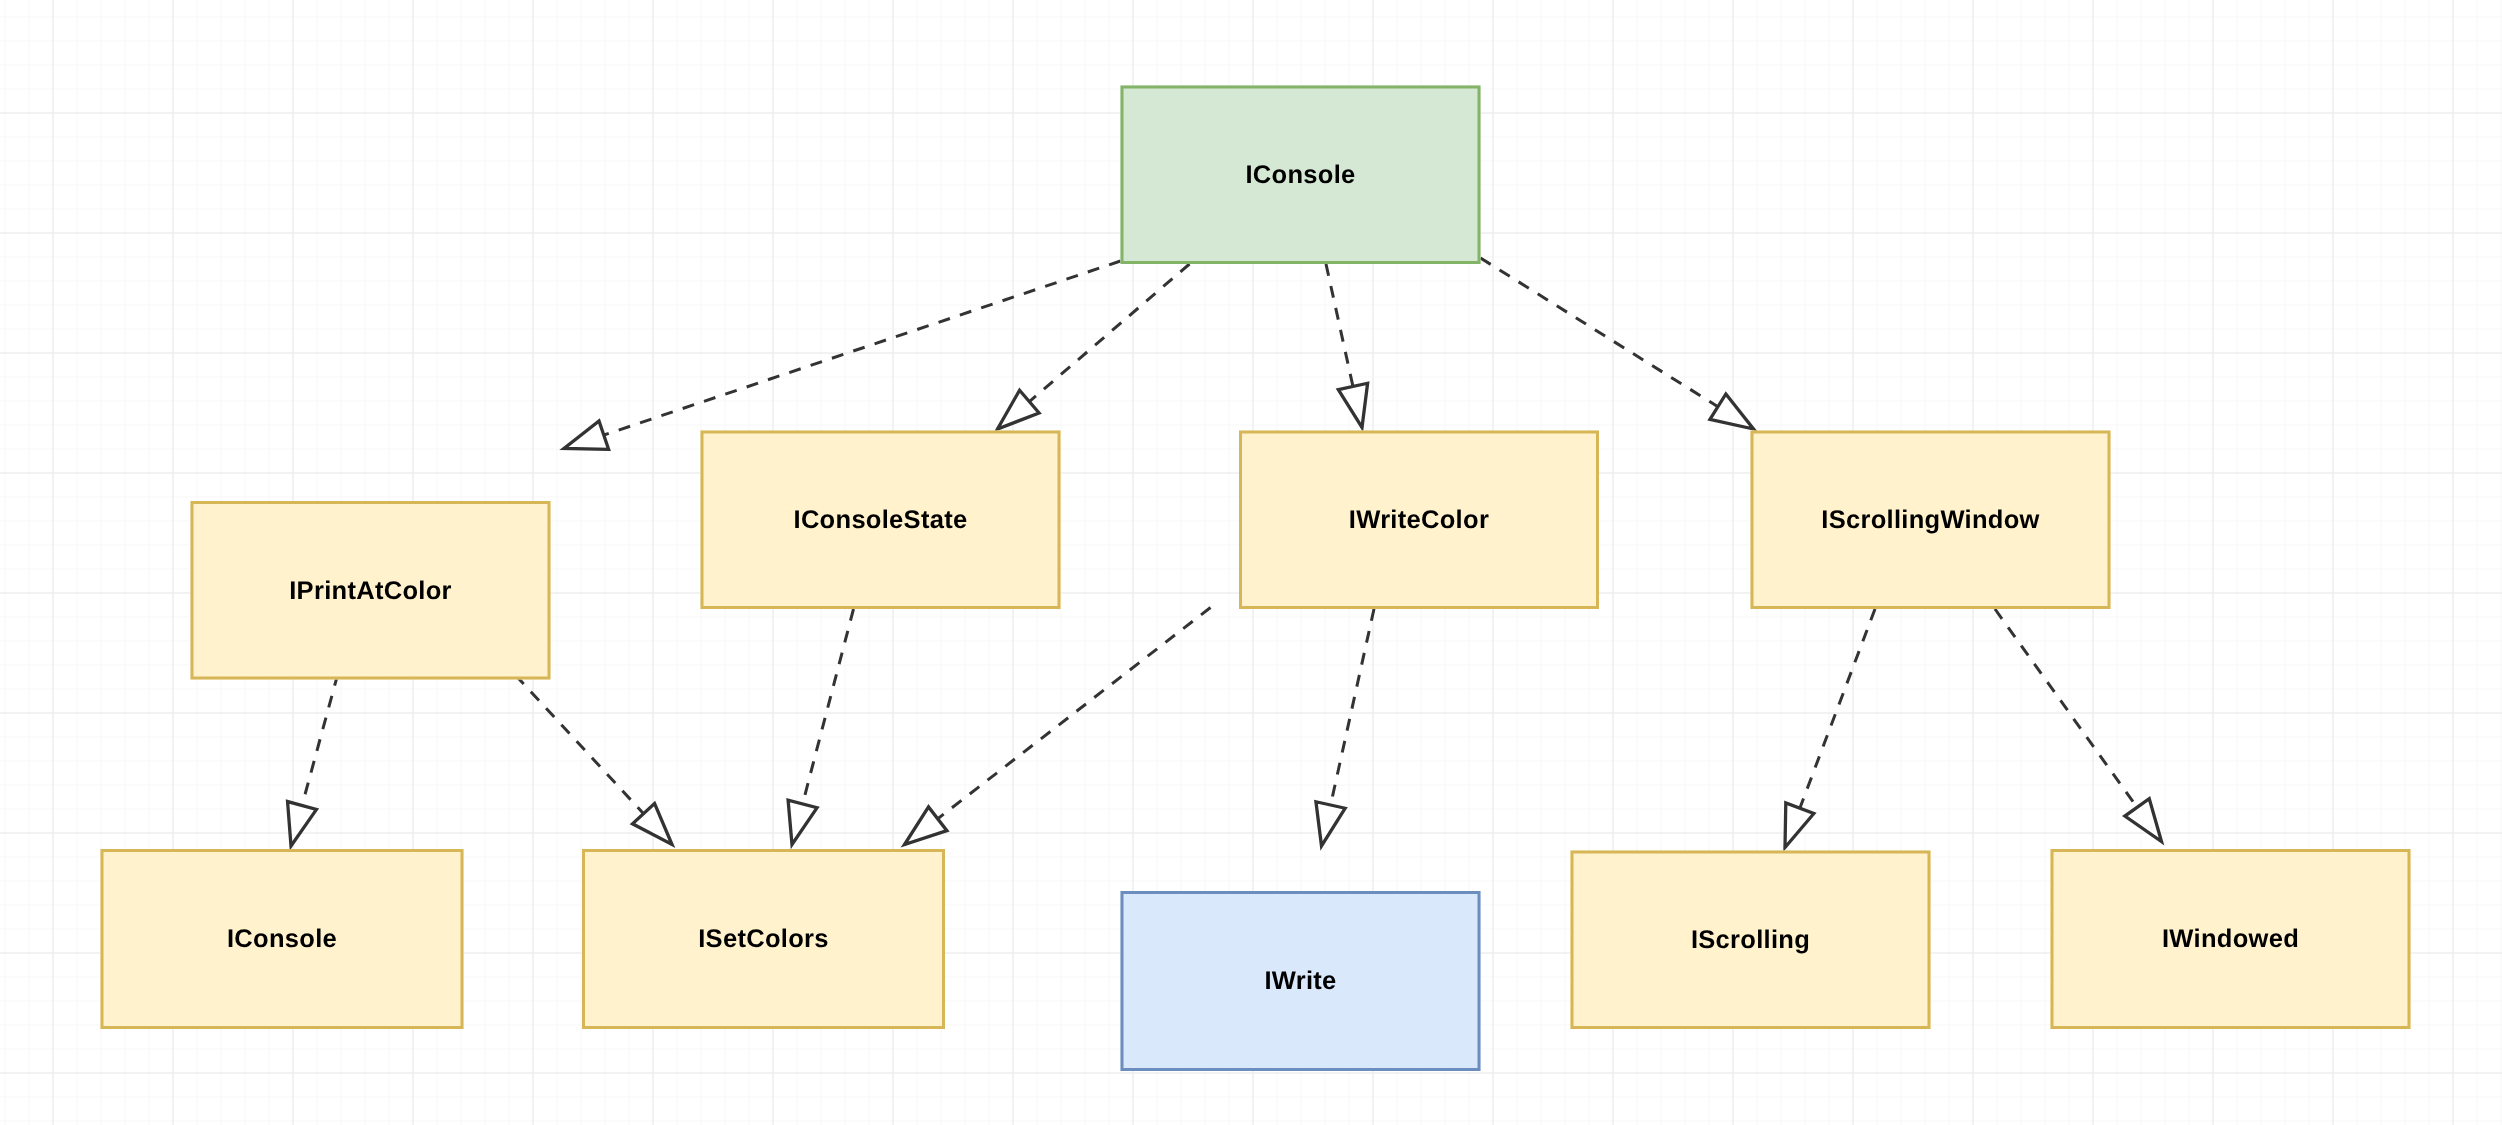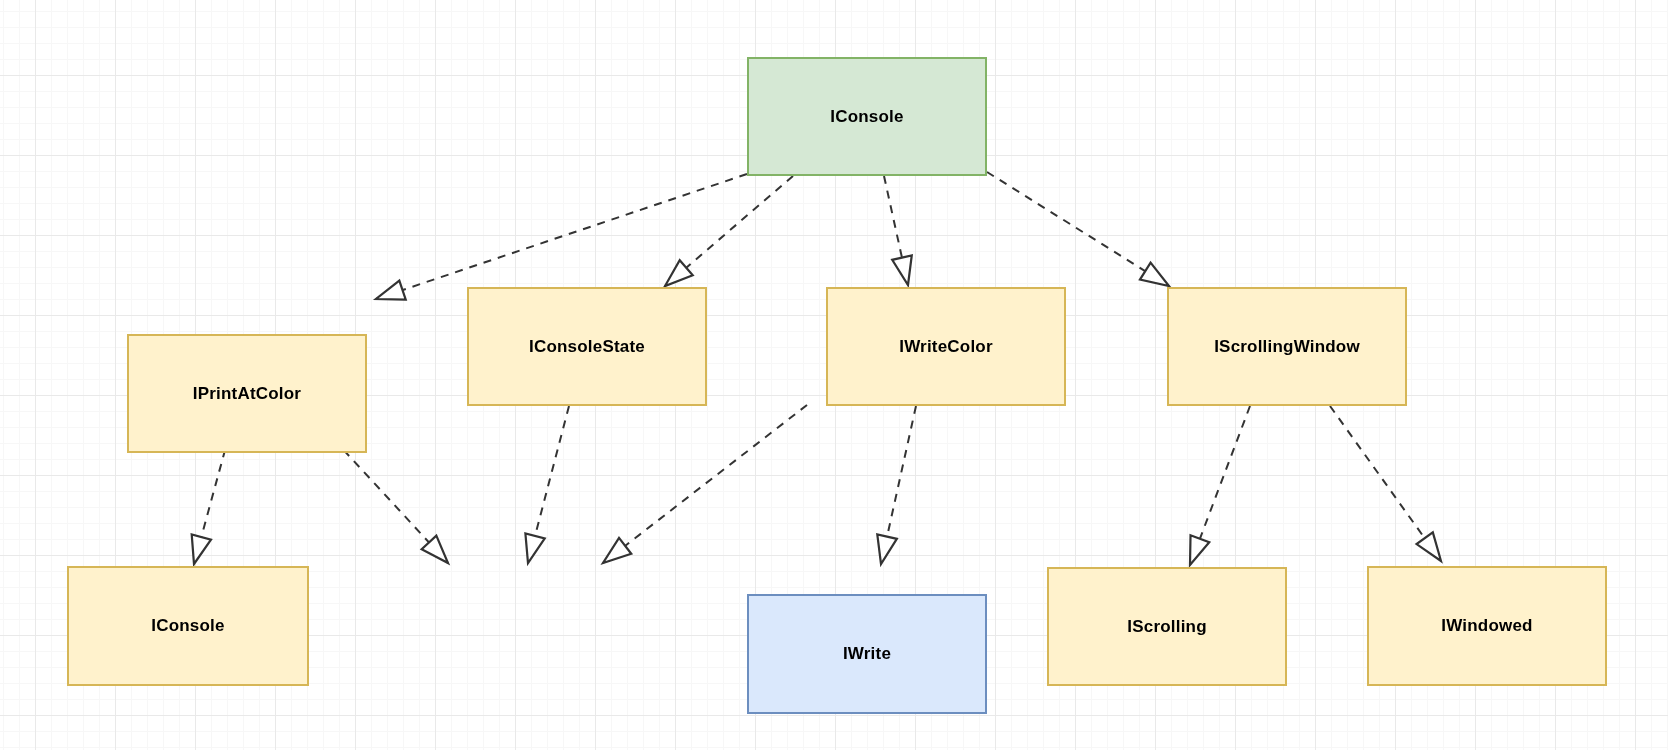--- a/index.html
+++ b/index.html
@@ -101,20 +101,23 @@
   </div>
   <div class="node node-3" style="background: rgb(255, 242, 204); border-color: rgb(214, 182, 86);">
     <span class="node-label">IWriteColor</span>
   </div>
   <div class="node node-4" style="background: rgb(255, 242, 204); border-color: rgb(214, 182, 86);">
     <span class="node-label">IScrollingWindow</span>
   </div>
   <div class="node node-5" style="background: rgb(255, 242, 204); border-color: rgb(214, 182, 86);">
     <span class="node-label">IConsole</span>
   </div>
+  <div class="node node-6" style="background: rgb(255, 242, 204); border-color: rgb(214, 182, 86);">
+    <span class="node-label">ISetColors</span>
+  </div>
   <div class="node node-7" style="background: rgb(218, 232, 252); border-color: rgb(108, 142, 191); margin-top: 28px;">
     <span class="node-label">IWrite</span>
   </div>
   <div class="node node-8" style="background: rgb(255, 242, 204); border-color: rgb(214, 182, 86);">
     <span class="node-label">IScrolling</span>
   </div>
   <div class="node node-9" style="background: rgb(255, 242, 204); border-color: rgb(214, 182, 86);">
     <span class="node-label">IWindowed</span>
   </div>
 

